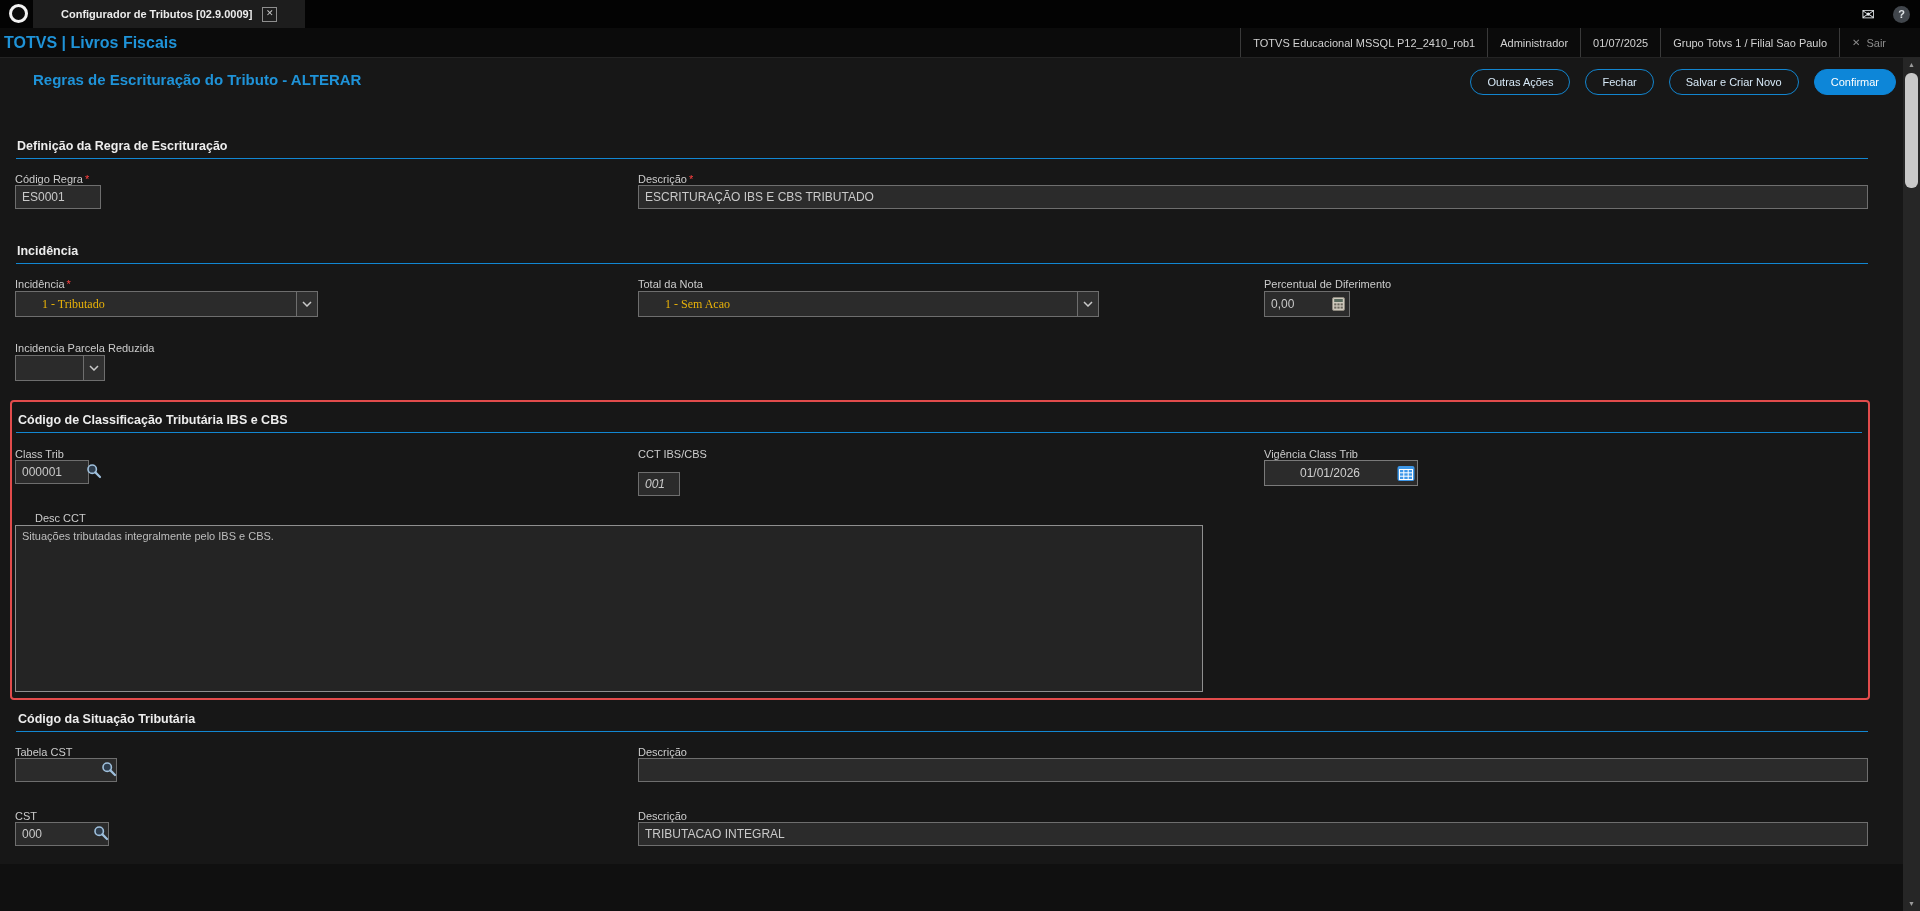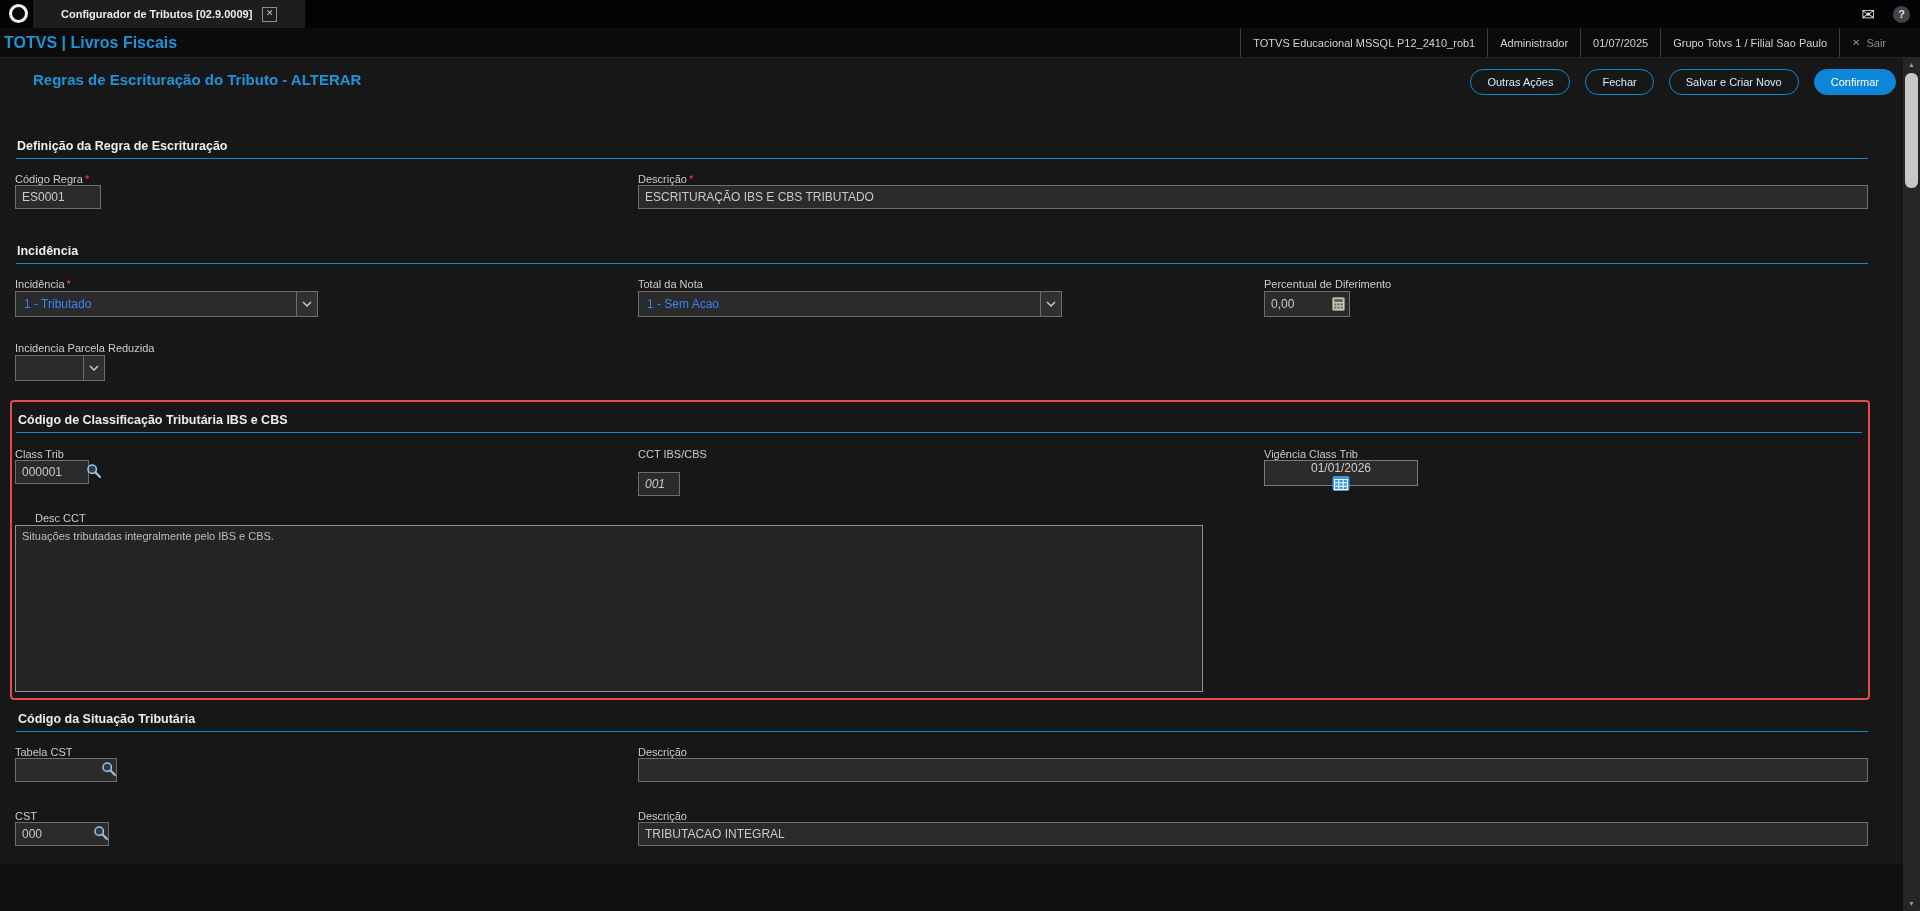--- a/index.html
+++ b/index.html
@@ -35,27 +35,27 @@
   .section-title{position:absolute;font-size:12.5px;font-weight:bold;color:#ededed;white-space:nowrap;}
   .section-line{position:absolute;height:0;border-top:1px solid #1287d2;}
 
   .lbl{position:absolute;font-size:11px;color:#cccccc;white-space:nowrap;}
   .star{color:#ff4040;margin-left:2px;}
 
   .inp{position:absolute;height:24px;background:#2b2b2b;border:1px solid #6e6e6e;color:#c9c9c9;font-size:12px;font-family:inherit;padding:8px 6px;box-sizing:border-box;outline:none;}
   .inp.num{padding-right:22px;height:26px;}
 
   .sel{position:absolute;height:26px;background:#2b2b2b;border:1px solid #6e6e6e;display:flex;align-items:stretch;box-sizing:border-box;cursor:pointer;}
-  .sel-text{flex:1;display:flex;align-items:center;padding:0 8px;font-size:12px;color:#3b82f6;white-space:nowrap;overflow:hidden;}
+  .sel-text{flex:1;display:flex;align-items:center;padding:0 26px;font-size:12px;color:#eab308;white-space:nowrap;overflow:hidden;font-family:Liberation Serif, serif;}
   .sel-arrow{width:20px;border-left:1px solid #6e6e6e;background:#303030;display:flex;align-items:center;justify-content:center;}
 
   .lupa{position:absolute;width:16px;height:16px;cursor:pointer;}
   .calc-icon{position:absolute;width:13px;height:14px;cursor:pointer;}
 
-  .datefield{position:absolute;background:#2b2b2b;border:1px solid #7a7a7a;display:flex;align-items:center;box-sizing:border-box;cursor:pointer;flex-direction:column;}
+  .datefield{position:absolute;background:#2b2b2b;border:1px solid #7a7a7a;display:flex;align-items:center;box-sizing:border-box;cursor:pointer;}
   .date-text{flex:1;text-align:center;font-size:12px;color:#cfcfcf;}
   .cal{width:22px;display:flex;align-items:center;justify-content:center;cursor:pointer;}
 
   .ta{position:absolute;background:#242424;border:1px solid #8f8f8f;color:#bdbdbd;font-size:11px;font-family:inherit;padding:4px 6px;box-sizing:border-box;resize:none;outline:none;}
 
   .redbox{position:absolute;left:10px;top:400px;width:1860px;height:300px;border:2px solid #e24c4c;border-radius:4px;box-sizing:border-box;pointer-events:none;}
 
   .scrollbar{position:absolute;right:0;top:57px;width:17px;height:854px;background:#262626;}
   .sb-arrow{position:absolute;left:0;width:17px;text-align:center;font-size:7px;color:#9a9a9a;cursor:pointer;}
   .sb-arrow.up{top:4px;}
@@ -126,21 +126,21 @@
   <div class="sel" style="left:15px;top:291px;width:303px;">
     <span class="sel-text">1 - Tributado</span>
     <span class="sel-arrow">
       <svg width="10" height="6" viewBox="0 0 10 6">
           <polyline points="1,1 5,5 9,1" fill="none" stroke="#c9c9c9" stroke-width="1.5"></polyline>
         </svg>
     </span>
   </div>
 
   <div class="lbl" style="left:638px;top:278px;">Total da Nota</div>
-  <div class="sel" style="left:638px;top:291px;width:424px;">
+  <div class="sel" style="left:638px;top:291px;width:461px;">
     <span class="sel-text">1 - Sem Acao</span>
     <span class="sel-arrow">
       <svg width="10" height="6" viewBox="0 0 10 6">
           <polyline points="1,1 5,5 9,1" fill="none" stroke="#c9c9c9" stroke-width="1.5"></polyline>
         </svg>
     </span>
   </div>
 
   <div class="lbl" style="left:1264px;top:278px;">Percentual de Diferimento</div>
   <input class="inp num" style="left: 1264px; top: 291px; width: 86px;" value="0,00">

